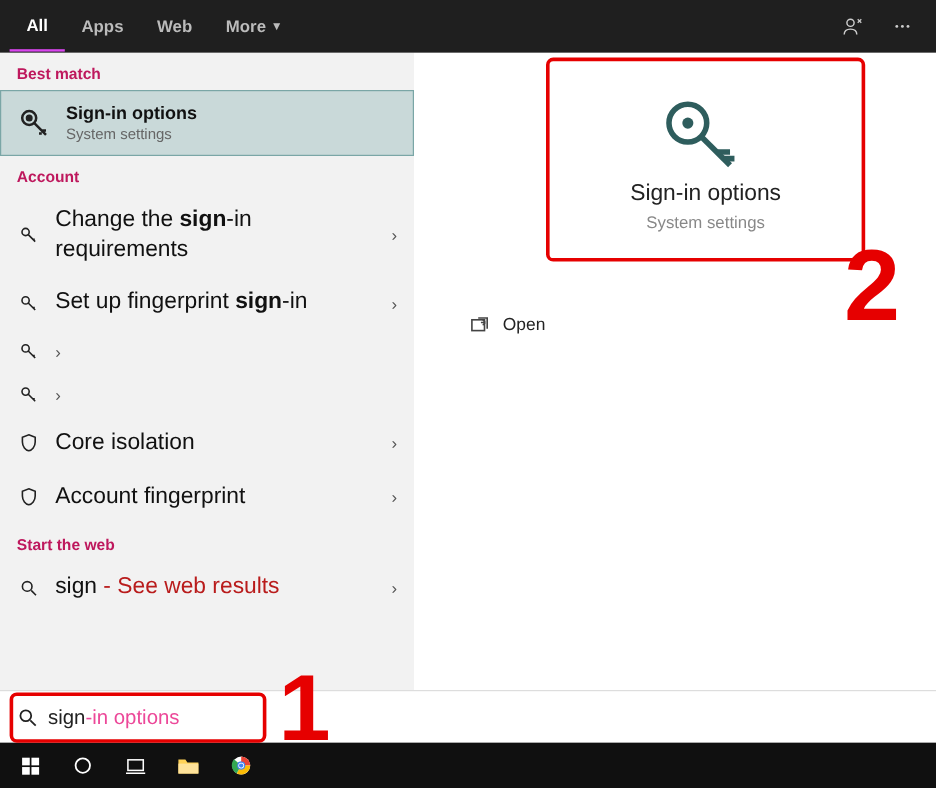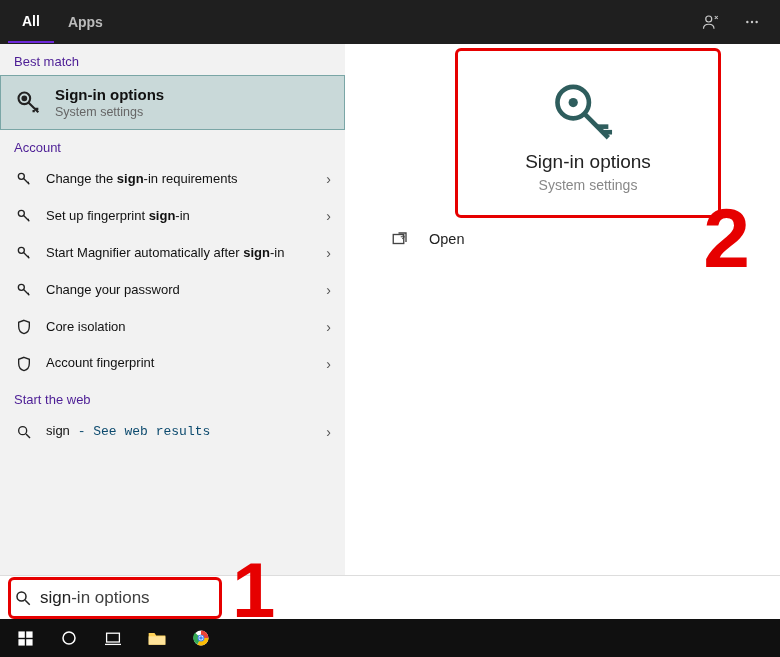--- a/index.html
+++ b/index.html
@@ -1,82 +1,89 @@
 <!DOCTYPE html>
 <html><head>
 <meta charset="utf-8">
 <style>
   * { box-sizing: border-box; margin: 0; padding: 0; font-family: "Segoe UI", Arial, sans-serif; }
   body { width: 780px; height: 657px; overflow: hidden; background: #1a1a1a; position: relative; }
   
   
   .tabs-bar { height: 44px; background: #1f1f1f; display: flex; align-items: center; padding: 0 8px; color: #ddd; font-size: 14px; }
   .tab { padding: 12px 14px; cursor: pointer; color: #bbb; display: flex; align-items: center; gap: 4px; font-weight: bold; }
-  .tab.active { color: #fff; border-bottom: 2px solid #6d28d9; font-weight: 600; }
+  .tab.active { color: #fff; border-bottom: 2px solid #d946ef; font-weight: 600; }
   .tabs-spacer { flex: 1; }
   .top-icon { padding: 10px 12px; cursor: pointer; display: flex; align-items: center; color: #ccc; }
   .dropdown-caret { font-size: 10px; }
   
   
   .main-area { display: flex; height: 572px; background: #f2f2f2; }
   
   
   .left-col { width: 345px; background: #f2f2f2; display: flex; flex-direction: column; }
   .right-col { flex: 1; background: #fff; position: relative; }
   
-  .section-header { font-size: 13px; font-weight: 400; color: #4c1d95; padding: 10px 14px 6px; }
+  .section-header { font-size: 13px; font-weight: 700; color: #be185d; padding: 10px 14px 6px; }
   
   .best-match-item { display: flex; align-items: center; padding: 10px 14px; background: #c9d9d9; border: 1px solid #7aa6a6; margin: 0; gap: 12px; cursor: default; }
   .best-match-icon { width: 28px; height: 28px; display: flex; align-items: center; justify-content: center; }
   .best-match-text .title { font-size: 15px; font-weight: 600; color: #111; }
   .best-match-text .subtitle { font-size: 12.5px; color: #666; margin-top: 2px; }
   
   .settings-list { }
   .list-item { display: flex; align-items: center; padding: 10px 10px 10px 14px; gap: 12px; cursor: pointer; }
   .list-icon { width: 20px; display: flex; align-items: center; justify-content: center; color: #222; }
-  .list-label { flex: 1; font-size: 13px; color: #111; line-height: 1.3; }
+  .list-label { flex: 1; font-size: 19px; color: #111; line-height: 1.3; }
   .list-label .hl { font-weight: 700; }
-  .list-label .muted { color: #0c4a6e; font-family: Liberation Mono, monospace; }
+  .list-label .muted { color: #b91c1c; }
   .chevron { color: #555; font-size: 14px; padding-right: 4px; }
   
   
   .preview-box { position: absolute; top: 4px; left: 110px; width: 266px; height: 170px; border: 3px solid #e60000; border-radius: 6px; display: flex; flex-direction: column; align-items: center; justify-content: center; padding-top: 6px; }
   .preview-icon { margin-bottom: 10px; }
   .preview-title { font-size: 19px; color: #222; }
   .preview-sub { font-size: 14px; color: #888; margin-top: 4px; }
   
   .annot-2 { position: absolute; top: 146px; right: 30px; color: #e60000; font-size: 84px; font-weight: 700; font-family: Arial, sans-serif; }
   
-  .open-row { position: absolute; top: 186px; left: 46px; display: flex; align-items: center; gap: 20px; cursor: pointer; }
+  .open-row { position: absolute; top: 218px; left: 46px; display: flex; align-items: center; gap: 10px; cursor: pointer; }
   .open-row .label { font-size: 14.5px; color: #222; }
   
   
   .search-strip { position: absolute; bottom: 38px; left: 0; width: 780px; height: 44px; background: #fff; display: flex; align-items: center; padding: 0 10px; border-top: 1px solid #ddd; }
   .search-box-border { position: absolute; bottom: 38px; left: 8px; width: 214px; height: 42px; border: 3px solid #e60000; border-radius: 6px; pointer-events: none; z-index: 5; }
   .annot-1 { position: absolute; bottom: 36px; left: 232px; color: #e60000; font-size: 78px; font-weight: 700; font-family: Arial, sans-serif; line-height: 0.8; z-index: 5; }
   .search-icon-in { margin-left: 4px; margin-right: 8px; color: #333; }
   .search-text { font-size: 17px; color: #222; }
-  .search-text .ghost { color: #404040; }
+  .search-text .ghost { color: #ec4899; }
   
   
   .taskbar { position: absolute; bottom: 0; left: 0; width: 780px; height: 38px; background: #101010; display: flex; align-items: center; padding: 0 4px; gap: 2px; }
   .task-item { width: 42px; height: 34px; display: flex; align-items: center; justify-content: center; cursor: pointer; }
   
   svg { display: block; }
 </style>
 </head>
 <body>
 
 <div class="tabs-bar">
   <div class="tab active">
       <span>All</span>
     </div>
   <div class="tab">
       <span>Apps</span>
     </div>
+  <div class="tab">
+      <span>Web</span>
+    </div>
+  <div class="tab">
+    <span>More</span>
+    <span class="dropdown-caret">▼</span>
+  </div>
   <div class="tabs-spacer"></div>
   <div class="top-icon">
     <svg width="18" height="18" viewBox="0 0 24 24" fill="none" stroke="#ccc" stroke-width="1.6">
       <circle cx="9" cy="8" r="4"></circle>
         <path d="M2 21c0-4 3-6 7-6s7 2 7 6"></path>
         <path d="M17 4l4 4m0-4l-4 4" stroke-width="1.4"></path>
     </svg>
   </div>
   <div class="top-icon">
     <svg width="16" height="16" viewBox="0 0 24 24" fill="#ccc">
@@ -135,35 +142,29 @@
         <div class="chevron">›</div>
       </div>
 
       <div class="list-item">
         <div class="list-icon">
           <svg width="16" height="16" viewBox="0 0 24 24" fill="none" stroke="#222" stroke-width="2">
               <circle cx="8" cy="8" r="4.5"></circle>
               <path d="M11 11 L20 20 M17 17 l2.5 0"></path>
             </svg>
         </div>
-        <div class="list-label">
-          <span>Start Magnifier automatically after </span><span class="hl">sign</span><span>-in</span>
-        </div>
-        <div class="chevron">›</div>
-      </div>
-
-      <div class="list-item">
-        <div class="list-icon">
-          <svg width="16" height="16" viewBox="0 0 24 24" fill="none" stroke="#222" stroke-width="2">
-              <circle cx="8" cy="8" r="4.5"></circle>
-              <path d="M11 11 L20 20 M17 17 l2.5 0"></path>
-            </svg>
-        </div>
-        <div class="list-label">
-          <span>Change your password</span>
+        <div class="chevron">›</div>
+      </div>
+
+      <div class="list-item">
+        <div class="list-icon">
+          <svg width="16" height="16" viewBox="0 0 24 24" fill="none" stroke="#222" stroke-width="2">
+              <circle cx="8" cy="8" r="4.5"></circle>
+              <path d="M11 11 L20 20 M17 17 l2.5 0"></path>
+            </svg>
         </div>
         <div class="chevron">›</div>
       </div>
 
       <div class="list-item">
         <div class="list-icon">
           <svg width="16" height="16" viewBox="0 0 24 24" fill="none" stroke="#222" stroke-width="2">
               <path d="M12 2 L20 5 V11 C20 17 16 21 12 22 C8 21 4 17 4 11 V5 Z"></path>
             </svg>
         </div>

